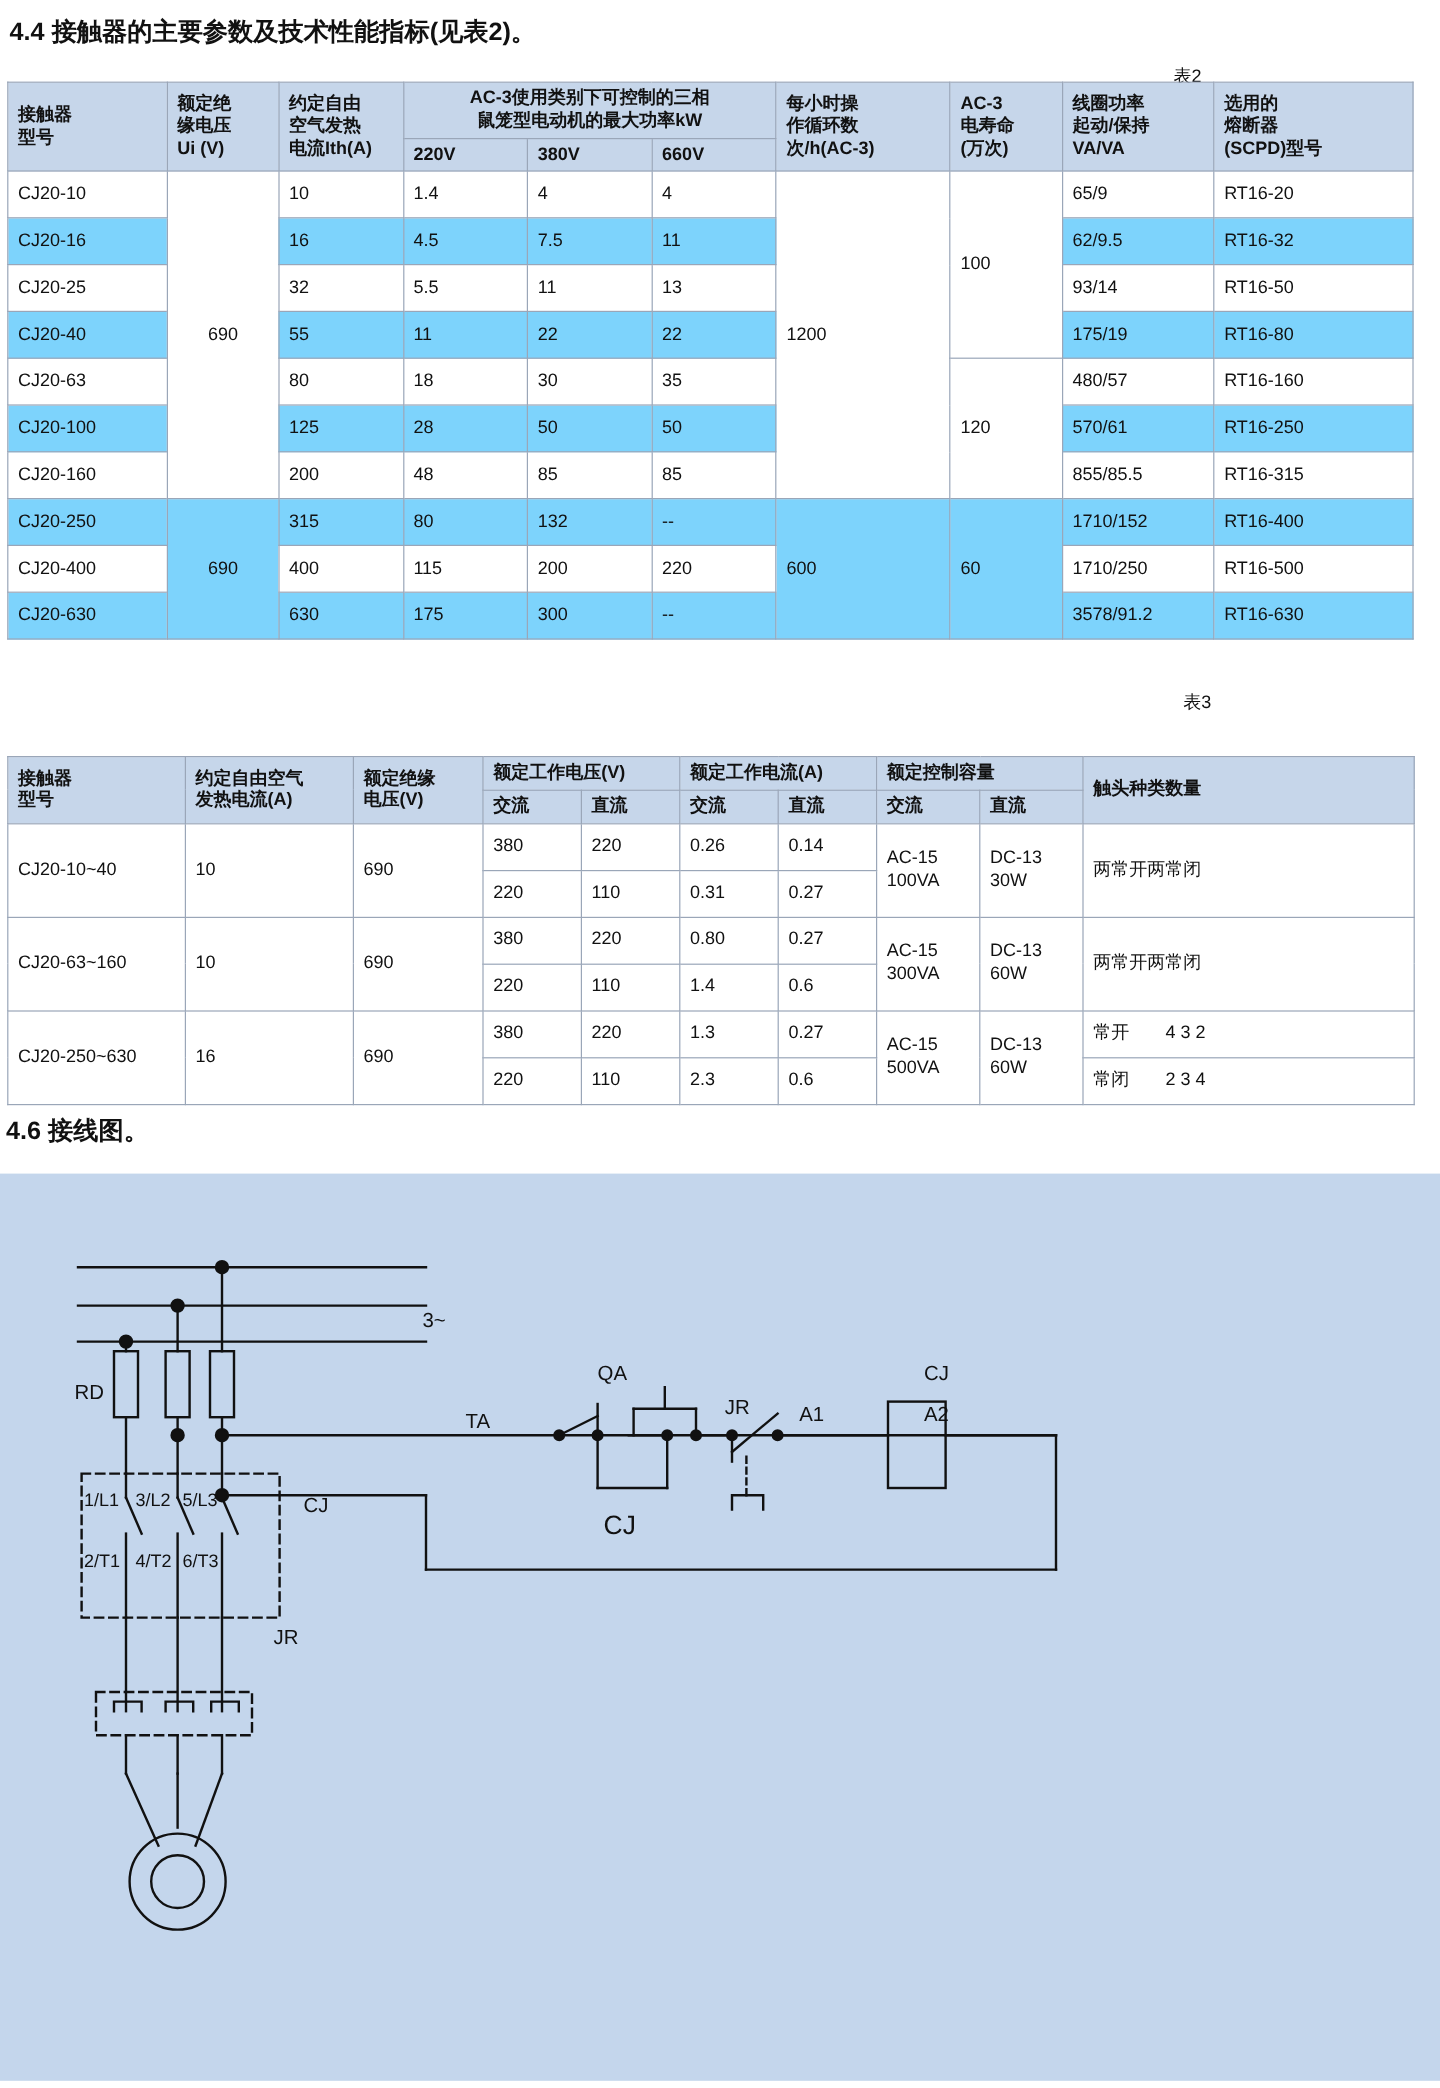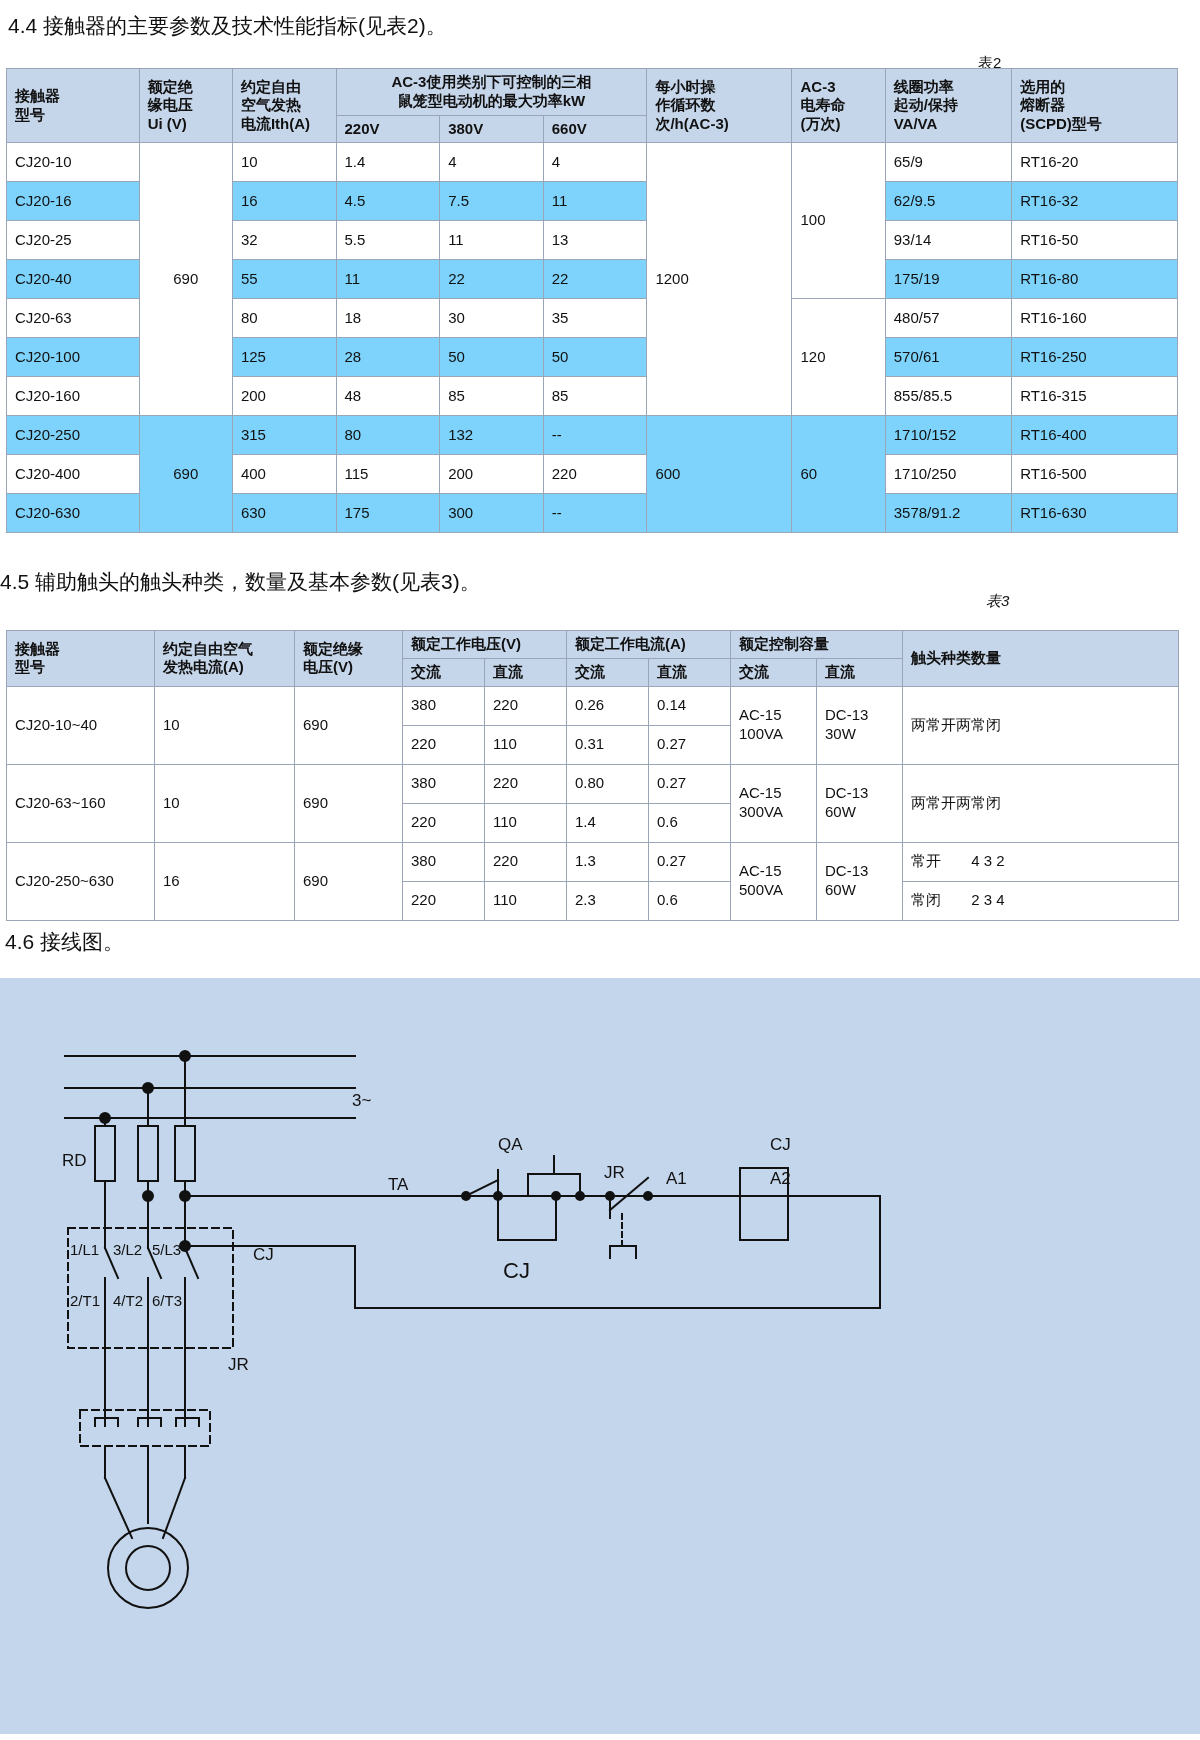--- a/index.html
+++ b/index.html
@@ -8,21 +8,21 @@
     background:#ffffff;
     font-family:"Liberation Sans","DejaVu Sans",sans-serif;
     color:#111;
     position:relative;
     overflow:hidden;
   }
   .page{position:relative;width:1200px;height:1740px;}
 
   .sec-title{
     font-size:21px;
-    font-weight:400;
+    font-weight:700;
     color:#111;
     margin:0;
   }
   .tbl-caption{
     font-size:15px;
     color:#111;
   }
 
   
   #t2wrap{position:absolute;left:8px;top:8px;width:1184px;}
@@ -51,21 +51,21 @@
   }
   table.grid thead th.ctr{text-align:center;}
   .rowA{background:#ffffff;}
   .rowB{background:#7dd3fc;}
 
   #t2{position:absolute;left:6px;top:68px;width:1172px;}
   #t2 td{height:30px;}
 
   
   #t3title{position:absolute;left:0px;top:568px;}
-  #t3cap{position:absolute;right:14px;top:592px;width:200px;font-style:italic;}
+  #t3cap{position:absolute;right:14px;top:576px;width:200px;}
   #t3{position:absolute;left:6px;top:630px;width:1172px;}
   #t3 td{height:30px;}
 
   
   #t4title{position:absolute;left:5px;top:928px;}
 
   #diagram{
     position:absolute;left:0px;top:978px;
     width:1200px;height:756px;
     background:#c4d6ec;
@@ -207,21 +207,20 @@
         <td>630</td>
         <td>175</td>
         <td>300</td>
         <td>--</td>
         <td>3578/91.2</td>
         <td>RT16-630</td>
       </tr>
     </tbody>
   </table>
 
-  <div id="t3title" class="sec-title">4.5 辅助触头的触头种类，数量及基本参数(见表3)。</div>
   <div id="t3cap" class="tbl-caption">表3</div>
 
   <table id="t3" class="grid">
     <colgroup>
       <col style="width:148px">
         <col style="width:140px">
         <col style="width:108px">
       <col style="width:82px">
         <col style="width:82px">
       <col style="width:82px">

